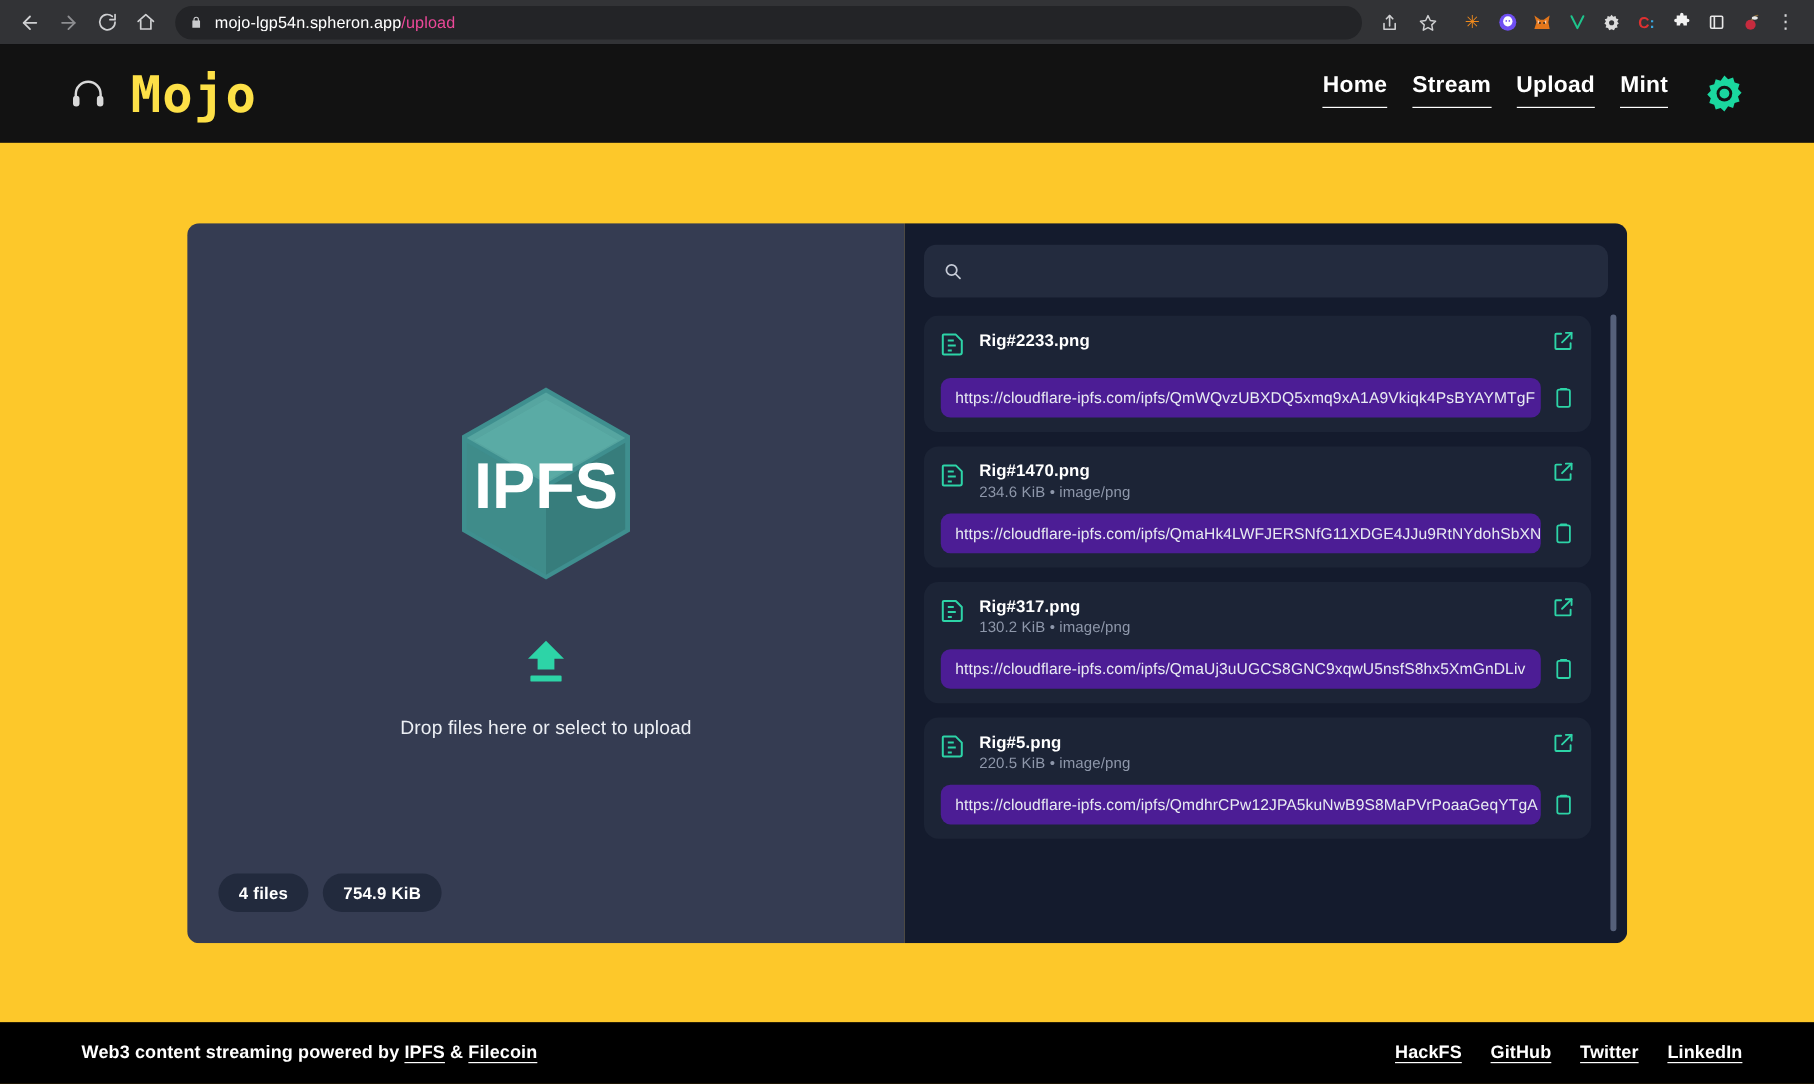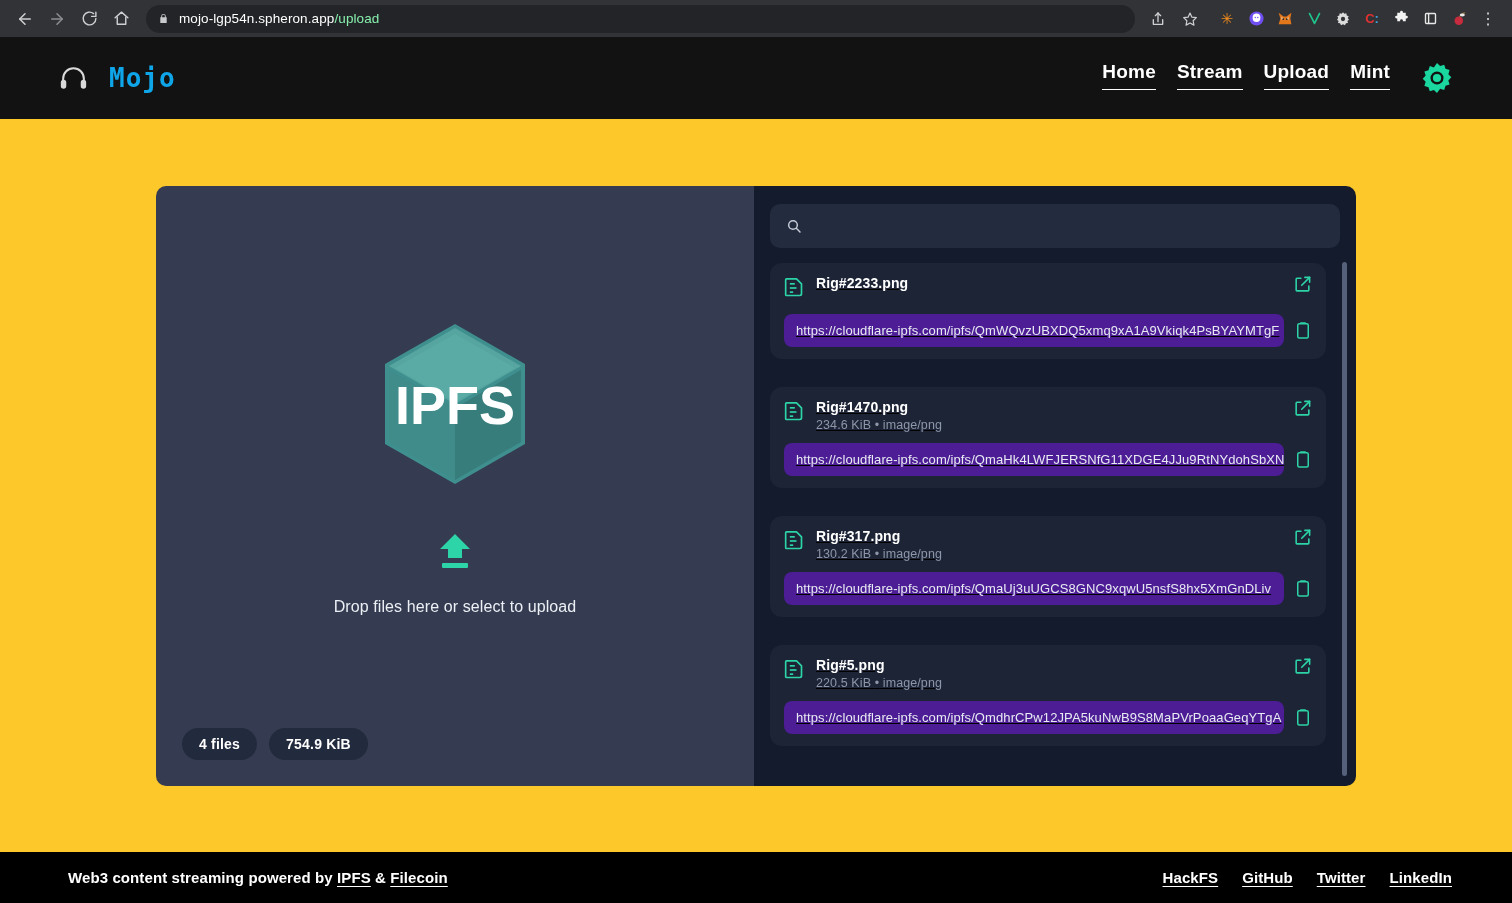--- a/index.html
+++ b/index.html
@@ -40,21 +40,21 @@
     min-width: 0;
   }
   .lock-icon { color: #c9cacc; display: flex; margin-right: 10px; }
   .url-text {
     font-size: 13.5px;
     color: #ffffff;
     white-space: nowrap;
     overflow: hidden;
     letter-spacing: .1px;
   }
-  .url-text .path { color: #86efac; margin-top: 20px; }
+  .url-text .path { color: #ec4899; margin-top: 20px; }
   .omni-actions { display: flex; align-items: center; gap: 2px; }
   .ext-strip { display: flex; align-items: center; gap: 1px; padding-left: 6px; }
   .ext-icon {
     width: 28px; height: 28px;
     display: flex; align-items: center; justify-content: center;
     font-size: 15px;
     line-height: 1;
     flex: none;
   }
   .kebab { color: #d6d7d9; font-size: 16px; letter-spacing: 0; }
@@ -65,23 +65,23 @@
     background: #121212;
     display: flex;
     align-items: center;
     justify-content: space-between;
     padding: 0 58px 0 58px;
   }
   .brand { display: flex; align-items: center; gap: 20px; }
   .brand-mark { color: #d9d9d9; display: flex; }
   .brand-name {
     font-family: "DejaVu Sans Mono", monospace;
-    font-size: 26px;
+    font-size: 42px;
     font-weight: 700;
-    color: #0ea5e9;
+    color: #fde047;
     letter-spacing: 1px;
   }
   .main-nav { display: flex; align-items: flex-start; gap: 21px; }
   .nav-link {
     font-size: 19px;
     font-weight: 700;
     color: #ffffff;
     text-decoration: none;
     position: relative;
     padding-bottom: 7px;
@@ -176,24 +176,23 @@
     color: #e6e9f0;
     font-size: 14px;
     font-family: "Liberation Sans", sans-serif;
     margin-left: 12px;
   }
   .list-scroll {
     margin-top: 15px;
     flex: 1;
     display: flex;
     flex-direction: column;
-    gap: 28px;
+    gap: 12px;
     padding-right: 16px;
     overflow: hidden;
-    text-decoration: underline;
   }
   .file-card {
     background: #1c2436;
     border-radius: 12px;
     padding: 12px 14px 12px 14px;
     flex: none;
   }
   .file-top {
     display: flex;
     align-items: flex-start;

